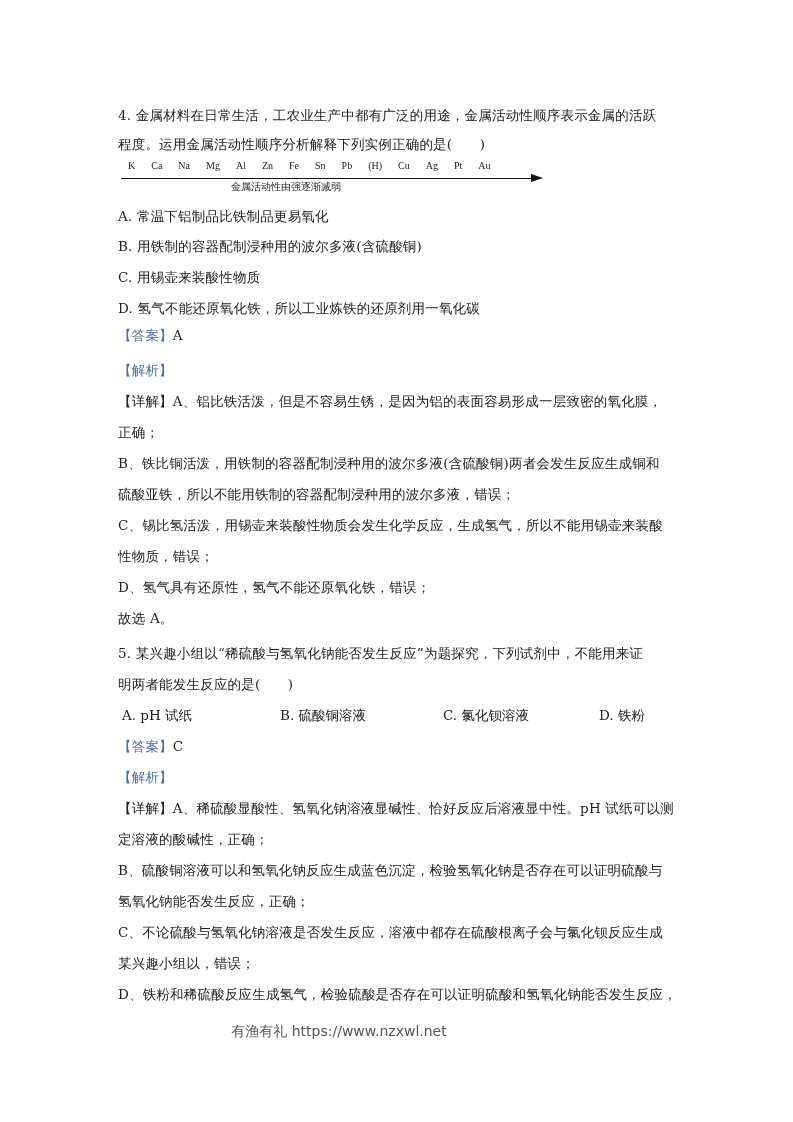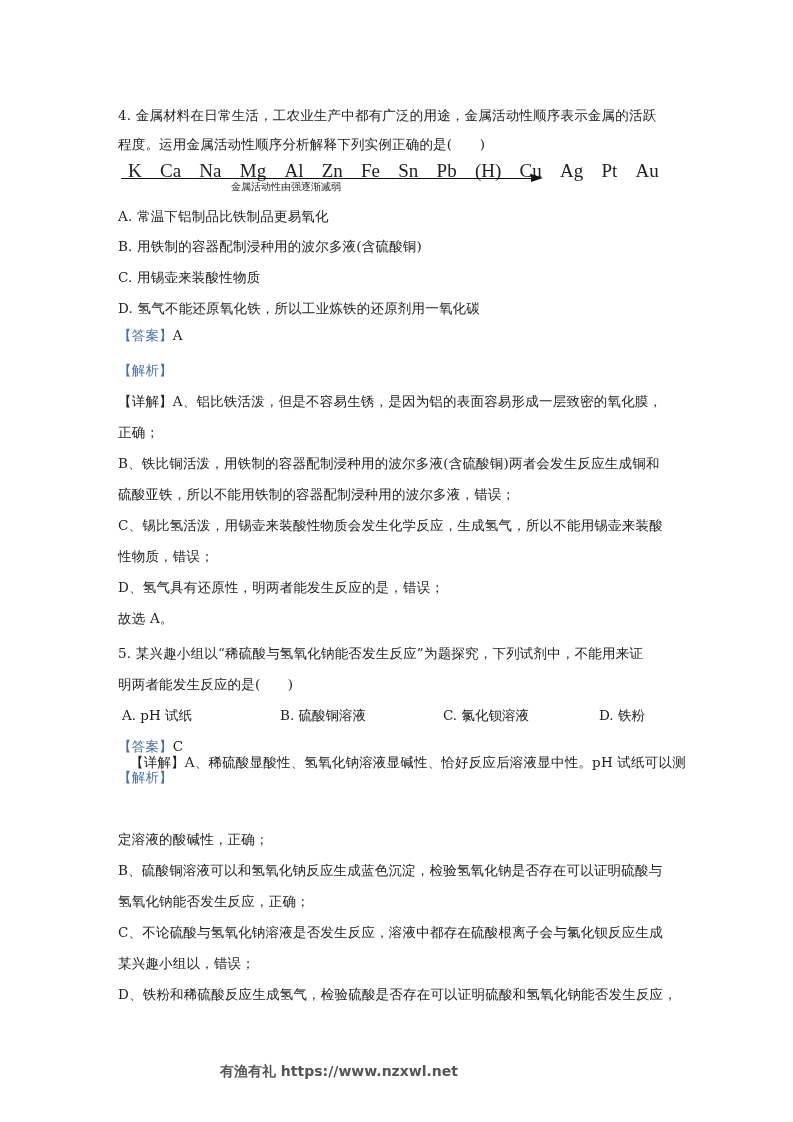--- a/index.html
+++ b/index.html
@@ -30,21 +30,21 @@
       letter-spacing: 0.2px;
     }
     .tag {
       color: #4a6fa5;
     }
     .metal-row {
       position: absolute;
       left: 10px;
       top: 160px;
       font-family: "Liberation Serif", "DejaVu Serif", serif;
-      font-size: 19px;
+      font-size: 10px;
       white-space: nowrap;
       text-align: center;
     }
     .metal-row span {
       display: inline-block;
       margin-right: 13.5px;
     }
     .arrow-line {
       position: absolute;
       left: 3px;
@@ -80,27 +80,26 @@
       line-height: 18px;
       white-space: nowrap;
     }
     .options-row .opt {
       position: absolute;
       top: 0;
     }
     .footer {
       position: absolute;
       left: 0;
-      top: 1063px;
+      top: 1023px;
       width: 678px;
       text-align: center;
       font-family: "DejaVu Sans", "Liberation Sans", sans-serif;
       font-size: 14px;
       color: #555555;
-      font-weight: bold;
     }
   </style>
 </head>
 <body>
 
 <div class="page">
 
   <div class="line" style="top:106px;">4. 金属材料在日常生活，工农业生产中都有广泛的用途，金属活动性顺序表示金属的活跃</div>
   <div class="line" style="top:135px;">程度。运用金属活动性顺序分析解释下列实例正确的是(　　)</div>
 
@@ -137,41 +136,41 @@
   </div>
 
   <div class="line" style="top:392px;">
     <span>【详解】</span><span>A、铝比铁活泼，但是不容易生锈，是因为铝的表面容易形成一层致密的氧化膜，</span>
   </div>
   <div class="line" style="top:423px;">正确；</div>
   <div class="line" style="top:454px;">B、铁比铜活泼，用铁制的容器配制浸种用的波尔多液(含硫酸铜)两者会发生反应生成铜和</div>
   <div class="line" style="top:485px;">硫酸亚铁，所以不能用铁制的容器配制浸种用的波尔多液，错误；</div>
   <div class="line" style="top:516px;">C、锡比氢活泼，用锡壶来装酸性物质会发生化学反应，生成氢气，所以不能用锡壶来装酸</div>
   <div class="line" style="top:547px;">性物质，错误；</div>
-  <div class="line" style="top:578px;">D、氢气具有还原性，明两者能发生反应的是，错误；</div>
+  <div class="line" style="top:578px;">D、氢气具有还原性，氢气不能还原氧化铁，错误；</div>
   <div class="line" style="top:609px;">故选 A。</div>
 
   <div class="line" style="top:644px;">5. 某兴趣小组以“稀硫酸与氢氧化钠能否发生反应”为题探究，下列试剂中，不能用来证</div>
   <div class="line" style="top:675px;">明两者能发生反应的是(　　)</div>
 
   <div class="options-row">
     <span class="opt" style="left:4px;">A. pH 试纸</span>
     <span class="opt" style="left:162px;">B. 硫酸铜溶液</span>
     <span class="opt" style="left:325px;">C. 氯化钡溶液</span>
     <span class="opt" style="left:481px;">D. 铁粉</span>
   </div>
 
   <div class="line" style="top:737px;">
     <span class="tag">【答案】</span><span>C</span>
   </div>
   <div class="line" style="top:768px;">
     <span class="tag">【解析】</span>
   </div>
 
-  <div class="line" style="top:753px;margin-left:12px;">
+  <div class="line" style="top:799px;">
     <span>【详解】</span><span>A、稀硫酸显酸性、氢氧化钠溶液显碱性、恰好反应后溶液显中性。pH 试纸可以测</span>
   </div>
   <div class="line" style="top:830px;">定溶液的酸碱性，正确；</div>
   <div class="line" style="top:861px;"> B、硫酸铜溶液可以和氢氧化钠反应生成蓝色沉淀，检验氢氧化钠是否存在可以证明硫酸与</div>
   <div class="line" style="top:892px;">氢氧化钠能否发生反应，正确；</div>
   <div class="line" style="top:923px;"> C、不论硫酸与氢氧化钠溶液是否发生反应，溶液中都存在硫酸根离子会与氯化钡反应生成</div>
   <div class="line" style="top:954px;">某兴趣小组以，错误；</div>
   <div class="line" style="top:985px;">D、铁粉和稀硫酸反应生成氢气，检验硫酸是否存在可以证明硫酸和氢氧化钠能否发生反应，</div>
 </div>
 

